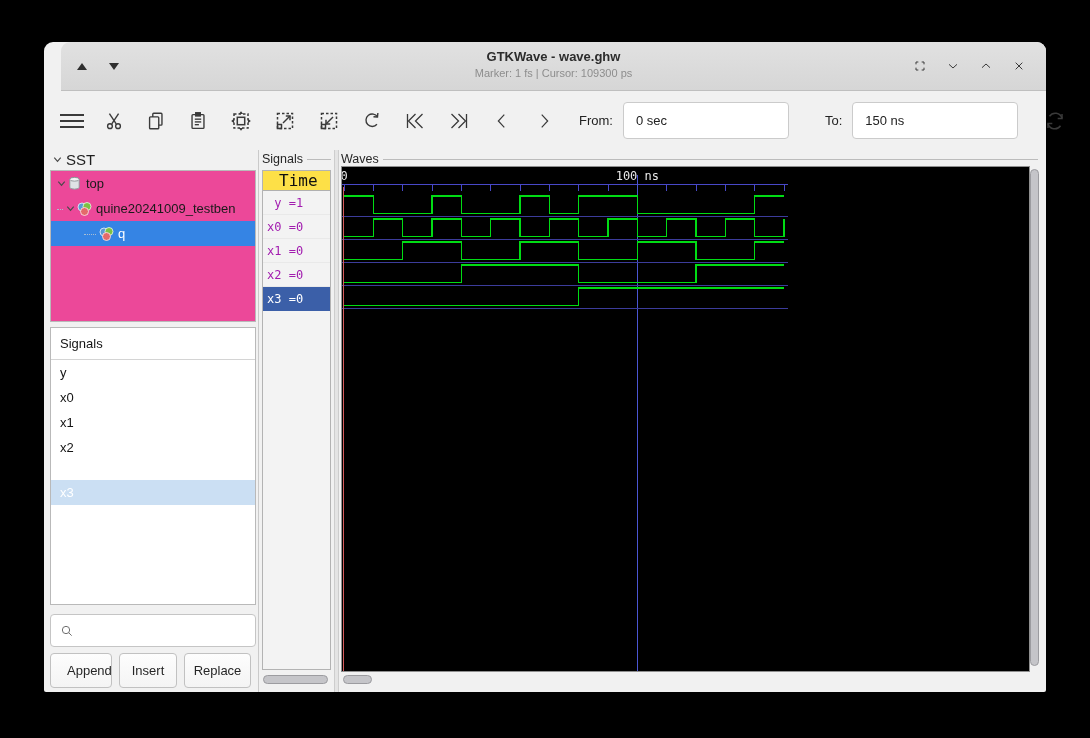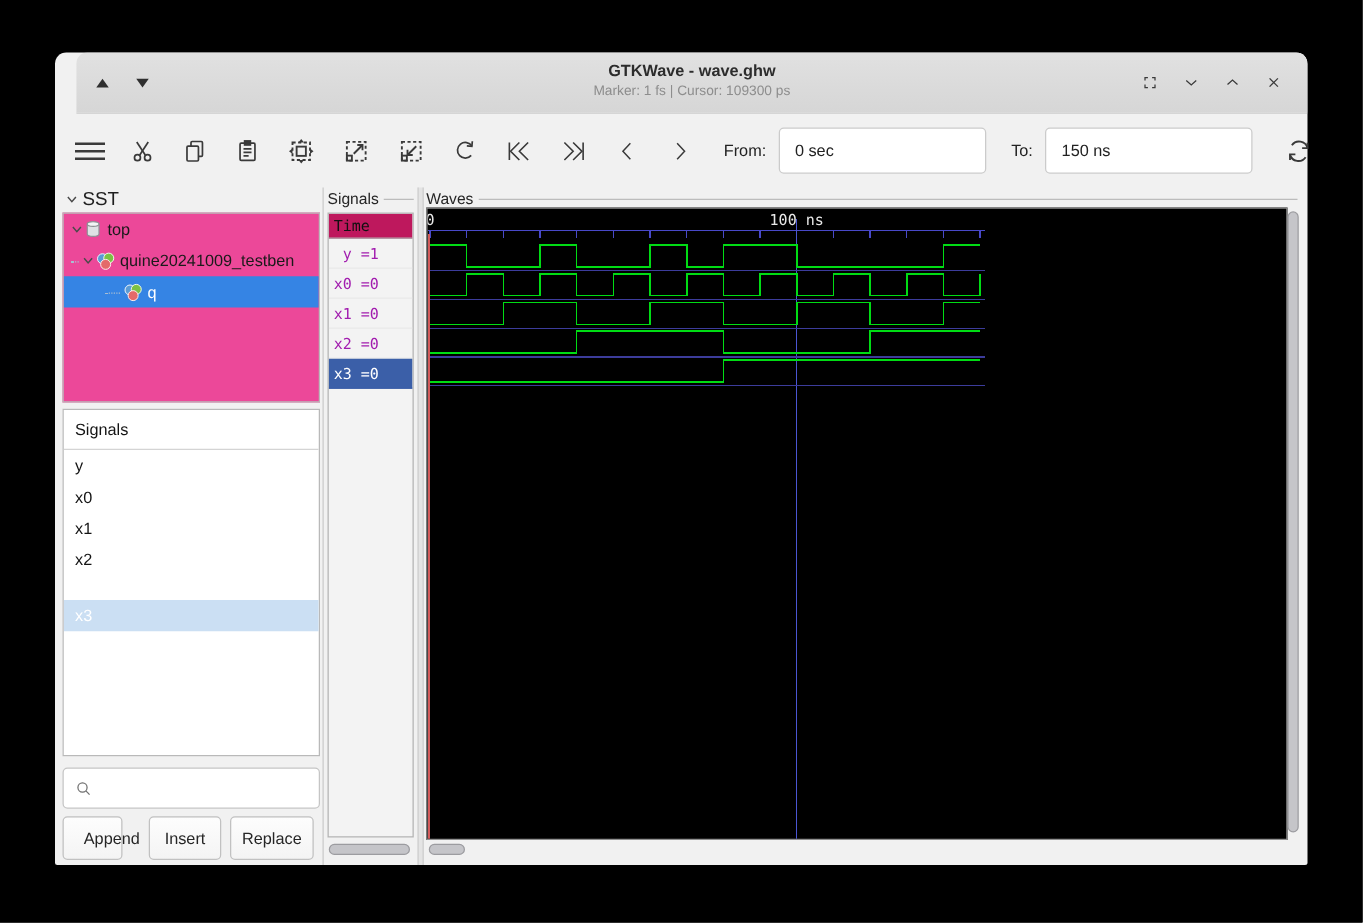--- a/index.html
+++ b/index.html
@@ -21,21 +21,21 @@
   .tb-right{position:absolute;right:18px;top:0;height:48px;display:flex;align-items:center;gap:15px;}
   .winbtn{background:none;border:none;padding:0;width:18px;height:18px;display:flex;align-items:center;justify-content:center;}
   .winbtn svg{stroke:#3a3a3a;fill:none;stroke-width:1.5;}
   
   .toolbar{position:absolute;left:0;top:49px;right:0;height:59px;display:flex;align-items:center;padding-left:13px;}
   .tbtn{background:none;border:none;padding:0;width:24px;height:24px;margin-right:20px;
         display:flex;align-items:center;justify-content:center;}
   .tbtn svg{stroke:#3a3a3a;fill:none;stroke-width:1.5;}
   .tbtn.menu{width:30px;margin-right:16px;}
   .range-label{font-size:13px;color:#222;margin:0 10px 0 4px;}
-  .range-label.to{margin-left:20px;}
+  .range-label.to{margin-left:36px;}
   .range-input{width:166px;height:37px;border:1px solid #cbcbcb;border-radius:4px;background:#fff;
                font-size:13px;color:#222;padding:0 12px;box-sizing:border-box;font-family:"Liberation Sans",sans-serif;}
   .reloadbtn{margin-left:25px;}
   
   .v-divider{position:absolute;left:214px;top:108px;bottom:0;width:1px;background:#cacaca;}
   .v-splitter{position:absolute;left:290px;top:108px;bottom:0;width:3px;background:#e4e4e4;
               border-left:1px solid #cdcdcd;border-right:1px solid #cdcdcd;}
   .sst-header{position:absolute;left:8px;top:109px;display:flex;align-items:center;gap:3px;
               font-size:15px;color:#1f1f1f;}
   .sst-header svg{stroke:#4a4a4a;fill:none;stroke-width:1.3;}
@@ -59,22 +59,22 @@
   .search input{border:none;outline:none;flex:1;min-width:0;font-size:13px;margin-left:6px;background:transparent;}
   .action-btn{position:absolute;top:611px;height:35px;border:1px solid #c1c1c1;border-radius:4px;
               background:linear-gradient(#fdfdfd,#f4f4f4);font-size:13px;color:#262626;
               font-family:"Liberation Sans",sans-serif;}
   
   .frame-label{position:absolute;display:flex;align-items:center;font-size:12.5px;color:#262626;}
   .frame-label .frame-line{flex:1;height:1px;background:#bcbcbc;margin-left:4px;}
   .values-box{position:absolute;left:218px;top:128px;width:69px;height:500px;background:#f3f3f3;
               border:1px solid #b3b3b3;box-sizing:border-box;overflow:hidden;
               font-family:"DejaVu Sans Mono",monospace;}
-  .time-header{height:19px;background:#be185d;border-bottom:1px solid #b0b0b0;font-size:12px;
-               padding-left:4px;display:flex;align-items:center;color:#101010;}
+  .time-header{height:19px;background:#fde047;border-bottom:1px solid #b0b0b0;font-size:16px;
+               padding-left:16px;display:flex;align-items:center;color:#101010;}
   .value-row{height:23px;font-size:12px;display:flex;align-items:center;padding-left:4px;
              white-space:pre;color:#a21caf;border-bottom:1px solid #e9e9e9;}
   .value-row.selected{background:#3b5fa8;color:#fff;border-bottom-color:#3b5fa8;}
   
   .wave-box{position:absolute;left:297px;top:124px;width:687px;height:504px;background:#000;
             border:1px solid #8f8f8f;}
   .wave-box svg{position:absolute;left:0;top:0;}
   .scroll-thumb{position:absolute;background:#c5c5c9;border:1px solid #9c9ca0;border-radius:5px;box-sizing:border-box;}
   .vscroll{left:986px;top:127px;width:9px;height:497px;}
   .mid-hthumb{left:219px;top:633px;width:65px;height:9px;}
@@ -276,21 +276,21 @@
   </div>
 
   <div class="search">
     <svg width="16" height="16" viewBox="0 0 24 24">
       <circle cx="10.5" cy="10.5" r="5.5"></circle>
           <line x1="14.6" y1="14.6" x2="19" y2="19"></line>
         </svg>
     <input placeholder="" style="">
   </div>
 
-  <button class="action-btn" style="left:6px;width:48px;padding-left:16px;">Append</button>
+  <button class="action-btn" style="left:6px;width:62px;padding-left:16px;">Append</button>
   <button class="action-btn" style="left:75px;width:58px;">Insert</button>
   <button class="action-btn" style="left:140px;width:67px;">Replace</button>
 
   <div class="frame-label" style="left:218px;top:110px;width:69px;">
     <span>Signals</span>
         <span class="frame-line"></span>
   </div>
   <div class="values-box">
     <div class="time-header">Time</div>
     <div id="values-rows">

